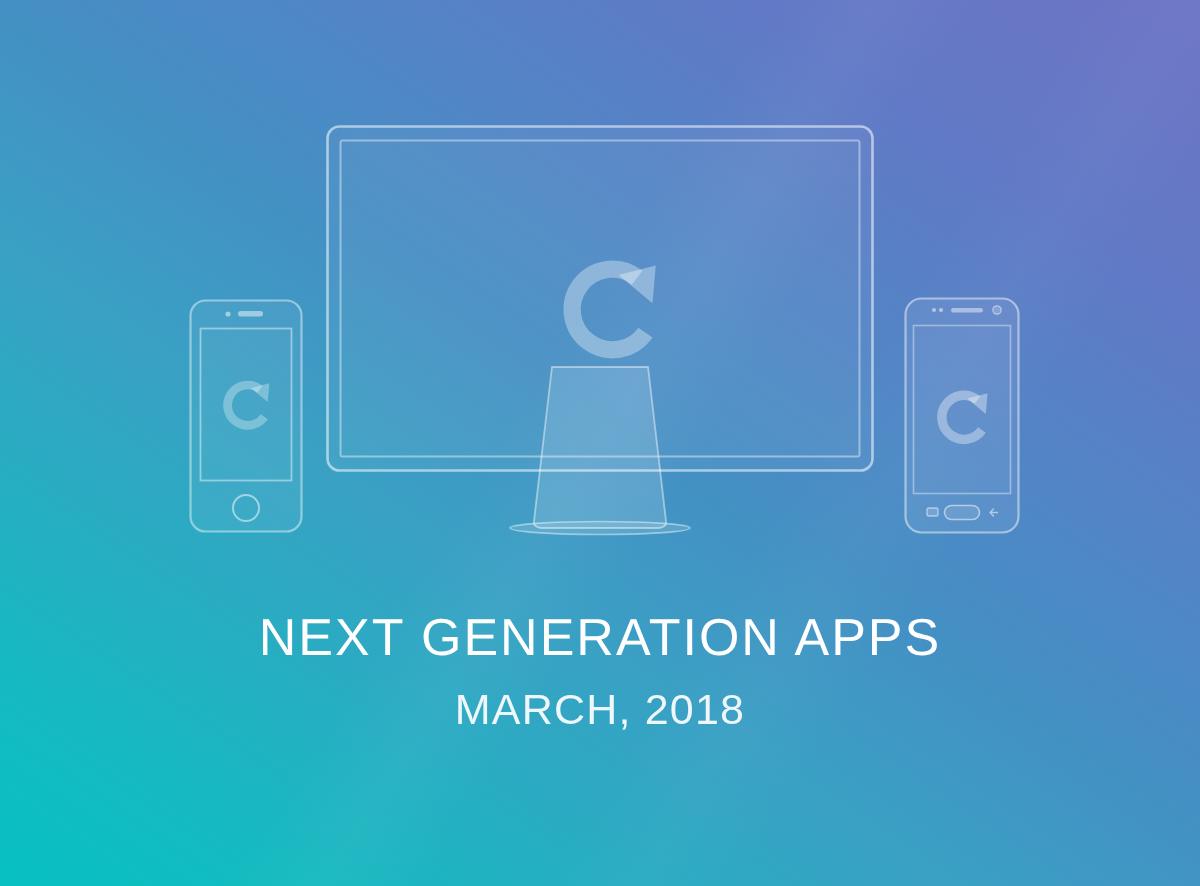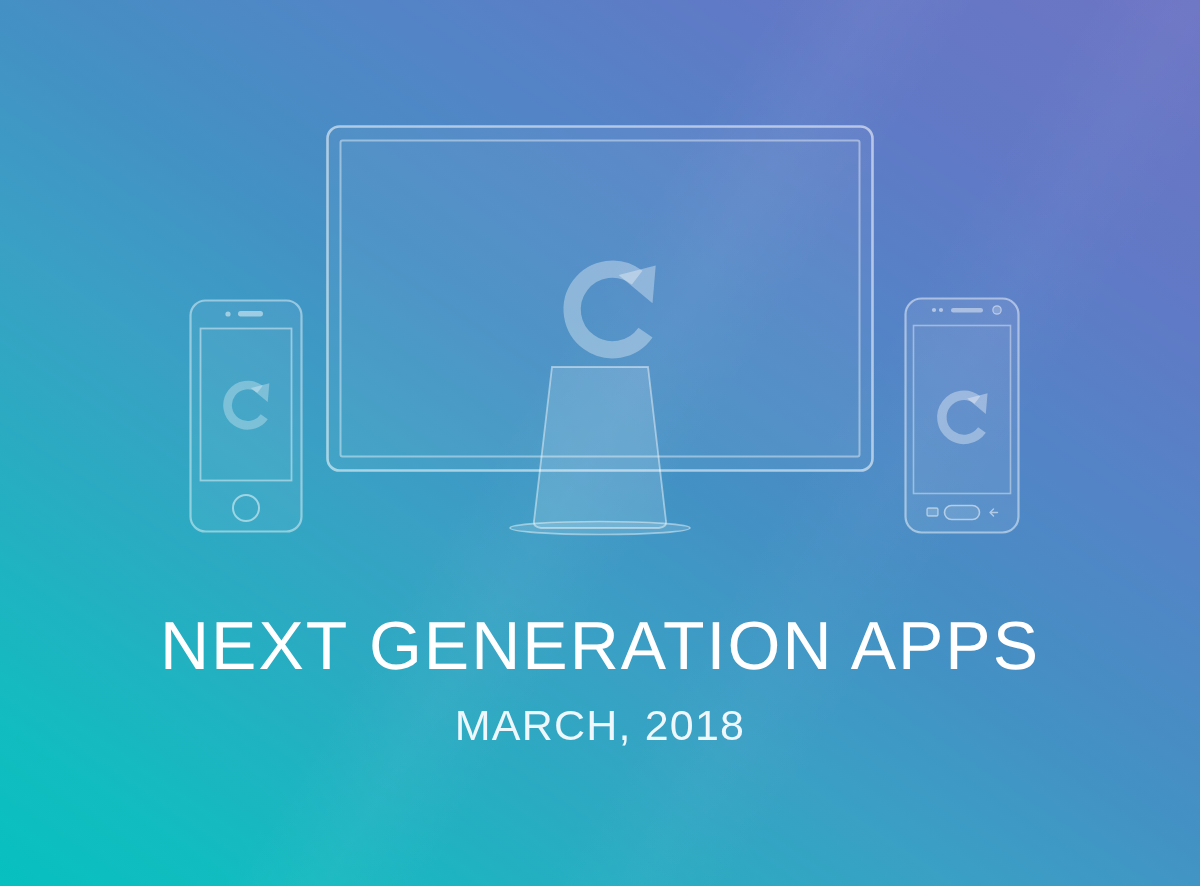--- a/index.html
+++ b/index.html
@@ -51,21 +51,21 @@
   
   #text-block {
     position: absolute;
     left: 0;
     right: 0;
     top: 612px;
     text-align: center;
   }
   #headline {
     color: #ffffff;
-    font-size: 68px;
+    font-size: 52px;
     font-weight: 300;
     letter-spacing: 2.0px;
     line-height: 1.0;
     white-space: nowrap;
     margin: 0;
     text-rendering: geometricPrecision;
   }
   #subtitle {
     color: #eef7fb;
     font-size: 43px;

